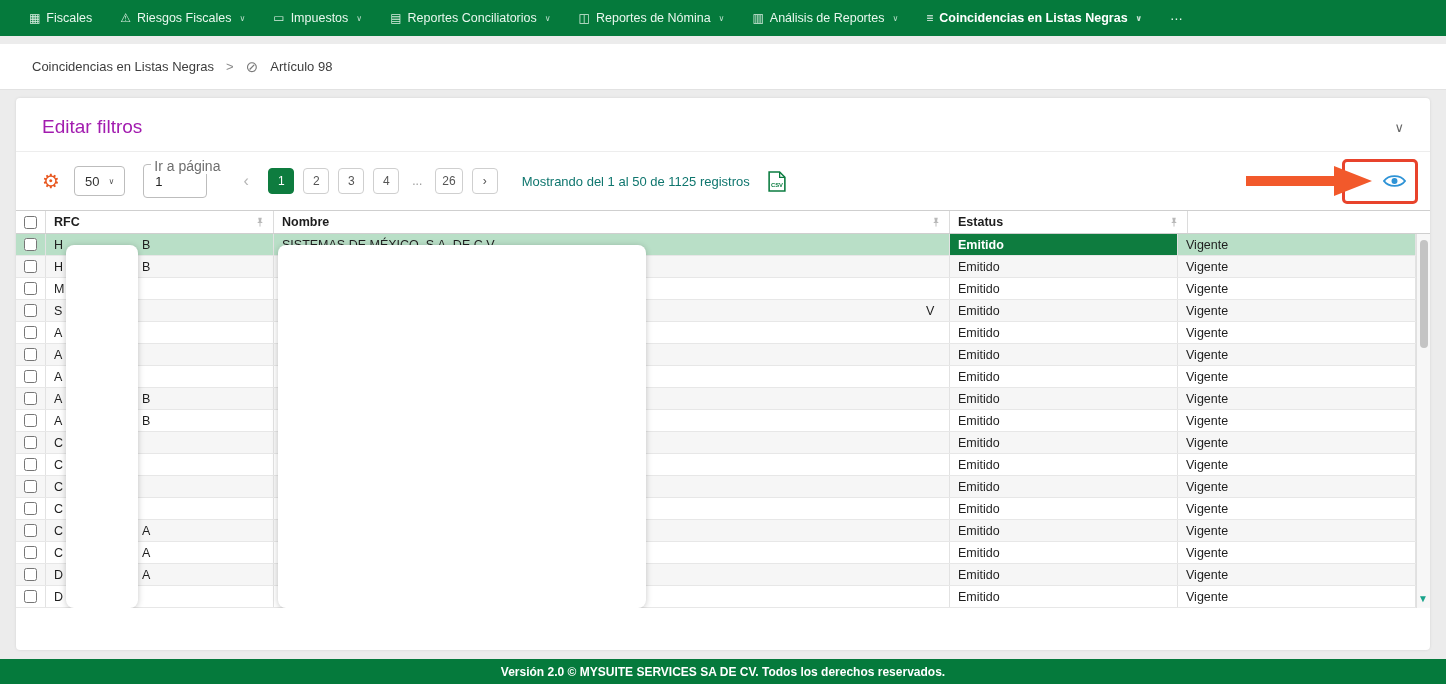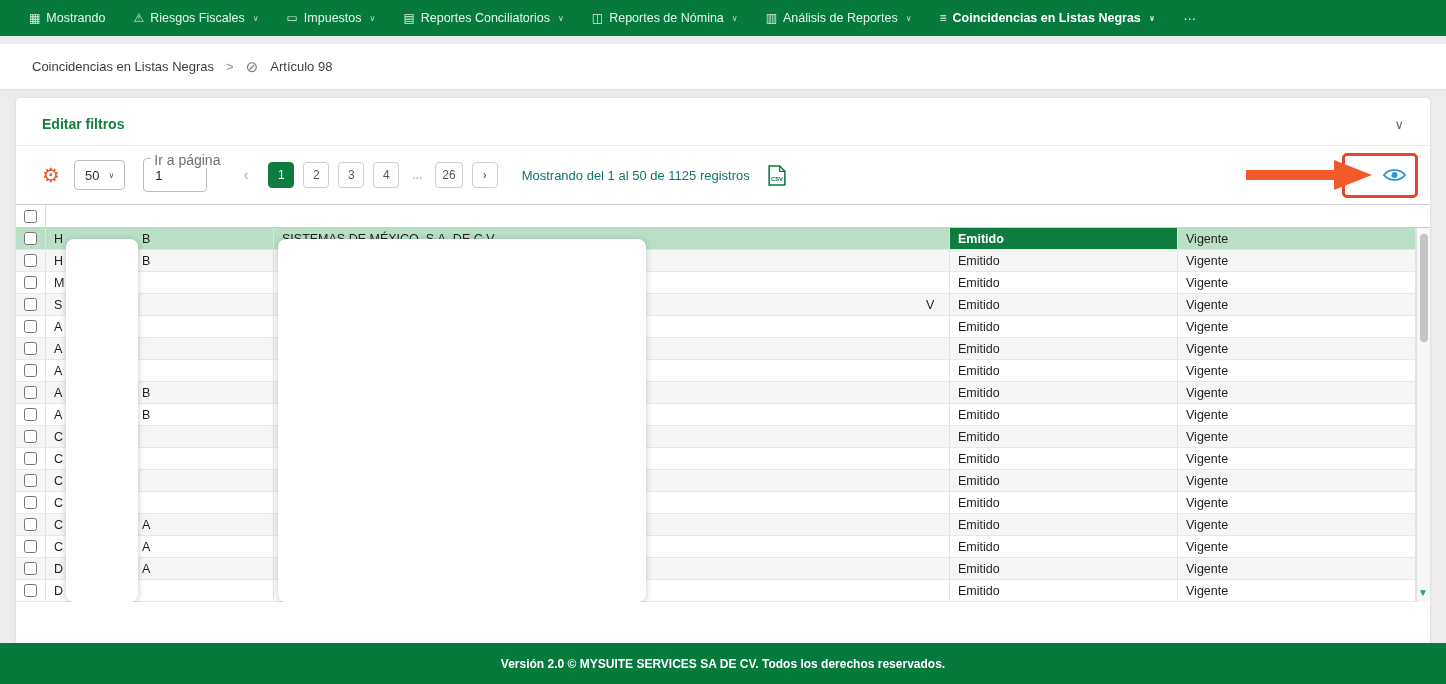--- a/index.html
+++ b/index.html
@@ -33,21 +33,21 @@
   .slash-ico { color:#7a7a7a; font-size:15px; }
   
   .card {
     position:relative; background:#fff; margin:8px 16px 0; border-radius:4px;
     height:552px; box-shadow:0 0 3px rgba(0,0,0,.10);
   }
   .filters-row {
     display:flex; align-items:center; justify-content:space-between;
     padding:18px 26px 13px; border-bottom:1px solid #ededed;
   }
-  .filters-title { color:#15803d; font-weight:bold; font-size:14px; cursor:pointer; }
+  .filters-title { color:#a21caf; font-weight:normal; font-size:19px; cursor:pointer; }
   .filters-chev { color:#666; font-size:13px; cursor:pointer; }
   
   .toolbar {
     position:relative; display:flex; align-items:center; gap:14px;
     padding:6px 12px 6px 26px; height:58px;
   }
   .gear { color:#e8571f; font-size:20px; cursor:pointer; line-height:1; }
   .pagesize {
     border:1px solid #bdbdbd; border-radius:4px; height:30px; display:flex;
     align-items:center; gap:9px; padding:0 10px; font-size:13px; color:#333; cursor:pointer;
@@ -118,32 +118,32 @@
   #redact2 { left:262px; top:34px; width:368px; height:363px; }
   
   .scroll-track {
     position:absolute; right:0; top:23px; bottom:0; width:14px;
     background:#f7f7f7; border-left:1px solid #e0e0e0; z-index:7;
   }
   .scroll-thumb { position:absolute; left:3px; top:6px; width:8px; height:108px; background:#c4c4c4; border-radius:4px; cursor:pointer; }
   .scroll-down { position:absolute; left:1px; bottom:4px; color:#18a38a; font-size:10px; cursor:pointer; }
   
   .footer {
-    position:absolute; left:0; right:0; bottom:0; height:41px; background:#057a3c;
+    position:absolute; left:0; right:0; bottom:0; height:25px; background:#057a3c;
     color:#fff; display:flex; align-items:center; justify-content:center;
     font-size:12px; font-weight:bold;
   }
 </style>
 </head>
 <body>
 
 <nav class="topnav">
     <div class="nav-item">
       <span class="nav-ico">▦</span>
-      <span class="nav-label">Mostrando</span>
+      <span class="nav-label">Fiscales</span>
     </div>
     <div class="nav-item">
       <span class="nav-ico">⚠</span>
       <span class="nav-label">Riesgos Fiscales</span>
       <span class="nav-chev">∨</span>
     </div>
     <div class="nav-item">
       <span class="nav-ico">▭</span>
       <span class="nav-label">Impuestos</span>
       <span class="nav-chev">∨</span>
@@ -234,20 +234,47 @@
         </button>
       </div>
     </div>
   </div>
 
   <div class="table-wrap">
     <div class="thead">
         <div class="th c-cb">
           <input type="checkbox" style="">
         </div>
+        <div class="th c-rfc">
+          <span class="th-label">RFC</span>
+          <span class="pin">
+            <svg width="10" height="11" viewBox="0 0 10 11">
+              <path d="M3.2 0.8 L6.8 0.8 L6 4.2 L7.8 6 L2.2 6 L4 4.2 Z" fill="#adadad"></path>
+              <rect x="4.55" y="6" width="0.9" height="3.6" fill="#adadad"></rect>
+            </svg>
+          </span>
+        </div>
+        <div class="th c-nombre">
+          <span class="th-label">Nombre</span>
+          <span class="pin">
+            <svg width="10" height="11" viewBox="0 0 10 11">
+              <path d="M3.2 0.8 L6.8 0.8 L6 4.2 L7.8 6 L2.2 6 L4 4.2 Z" fill="#adadad"></path>
+              <rect x="4.55" y="6" width="0.9" height="3.6" fill="#adadad"></rect>
+            </svg>
+          </span>
+        </div>
+        <div class="th c-estatus">
+          <span class="th-label">Estatus</span>
+          <span class="pin">
+            <svg width="10" height="11" viewBox="0 0 10 11">
+              <path d="M3.2 0.8 L6.8 0.8 L6 4.2 L7.8 6 L2.2 6 L4 4.2 Z" fill="#adadad"></path>
+              <rect x="4.55" y="6" width="0.9" height="3.6" fill="#adadad"></rect>
+            </svg>
+          </span>
+        </div>
       </div>
     <div class="tbody">
         <div class="row selected">
           <div class="cell c-cb">
             <input type="checkbox" style="">
           </div>
           <div class="cell c-rfc">
             <span>H</span>
             <span class="frag" style="left: 96px;">B</span>
           </div>

